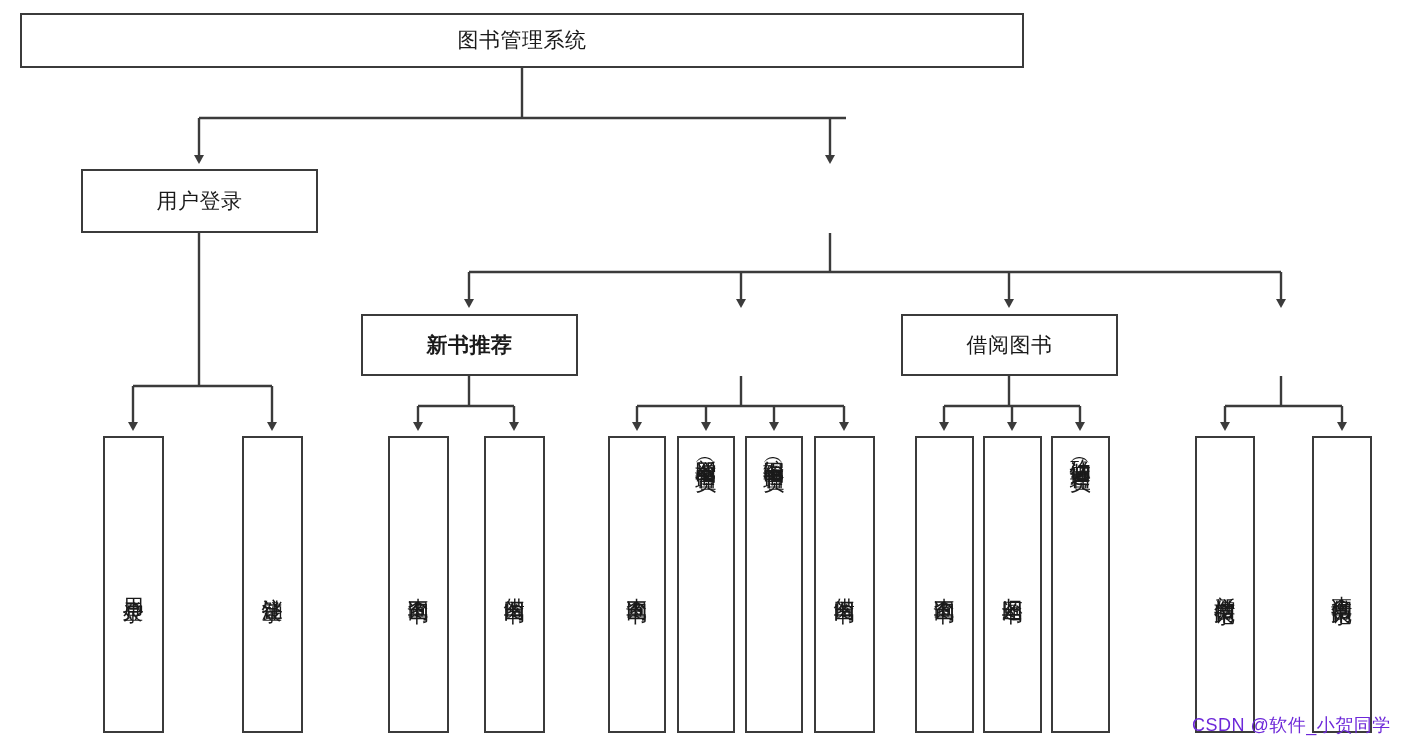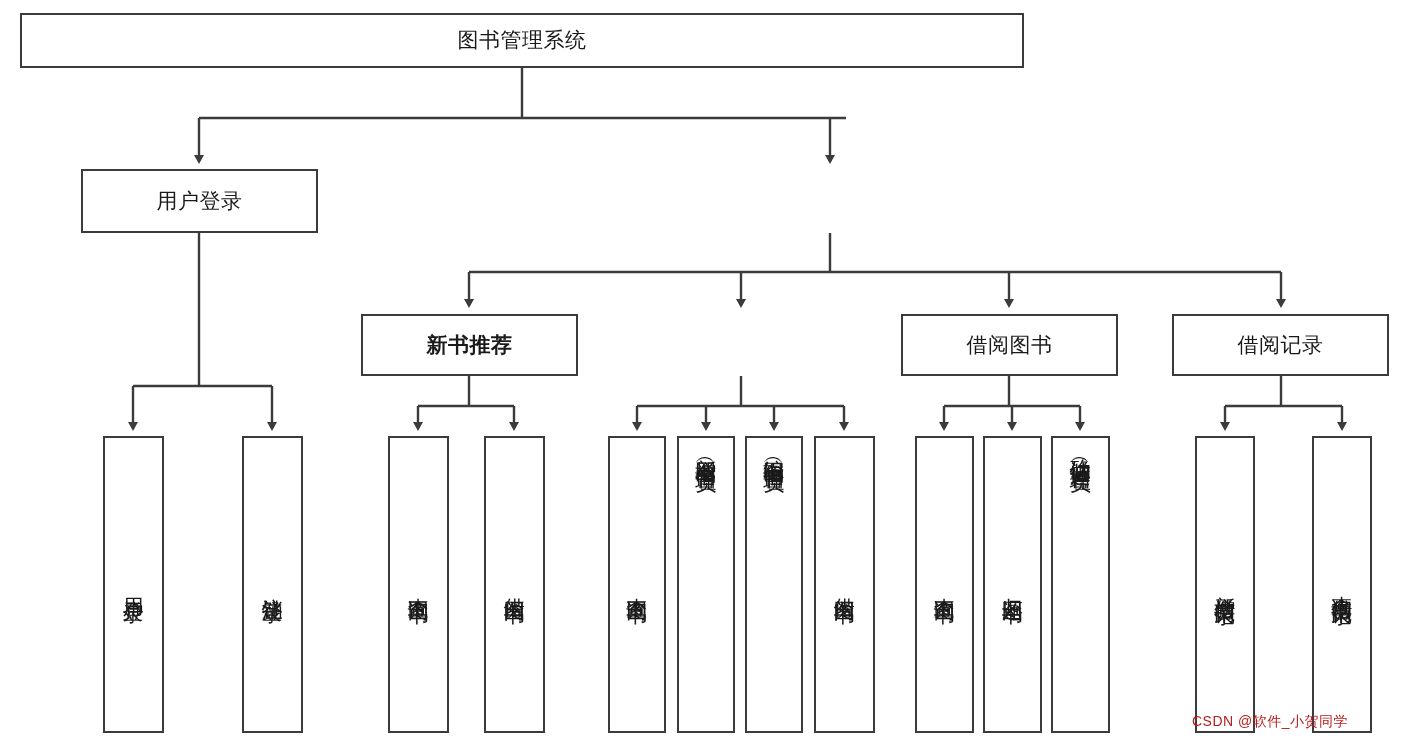--- a/index.html
+++ b/index.html
@@ -55,22 +55,22 @@
   .node.vertical {
     align-items: center;
     justify-content: center;
     padding: 4px 0;
   }
   .node.vertical.top-aligned {
     align-items: flex-start;
   }
   .watermark {
     position: absolute;
-    color: #b91c1c;
-    font-size: 14px;
+    color: #6d28d9;
+    font-size: 18px;
     white-space: nowrap;
     z-index: 3;
     letter-spacing: 0.5px;
   }
 </style>
 </head>
 <body>
 
 <div id="canvas">
 
@@ -134,23 +134,20 @@
   <div class="node" id="node-l2-0" style="left: 81px; top: 169px; width: 237px; height: 64px;">
     <span class="node-label">用户登录</span>
   </div>
 
   <div class="node" id="node-l3-0" style="left: 361px; top: 314px; width: 217px; height: 62px; font-weight: bold;">
     <span class="node-label">新书推荐</span>
   </div>
   <div class="node" id="node-l3-2" style="left: 901px; top: 314px; width: 217px; height: 62px;">
     <span class="node-label">借阅图书</span>
   </div>
-  <div class="node" id="node-l3-3" style="left: 1172px; top: 314px; width: 217px; height: 62px;">
-    <span class="node-label">借阅记录</span>
-  </div>
 
   <div class="node vertical" id="node-leaf-0" style="left: 103px; top: 436px; width: 61px; height: 297px;">
     <span class="node-label">用户登录</span>
   </div>
   <div class="node vertical" id="node-leaf-1" style="left: 242px; top: 436px; width: 61px; height: 297px;">
     <span class="node-label">注销登录</span>
   </div>
   <div class="node vertical" id="node-leaf-2" style="left: 388px; top: 436px; width: 61px; height: 297px;">
     <span class="node-label">查询图书</span>
   </div>

